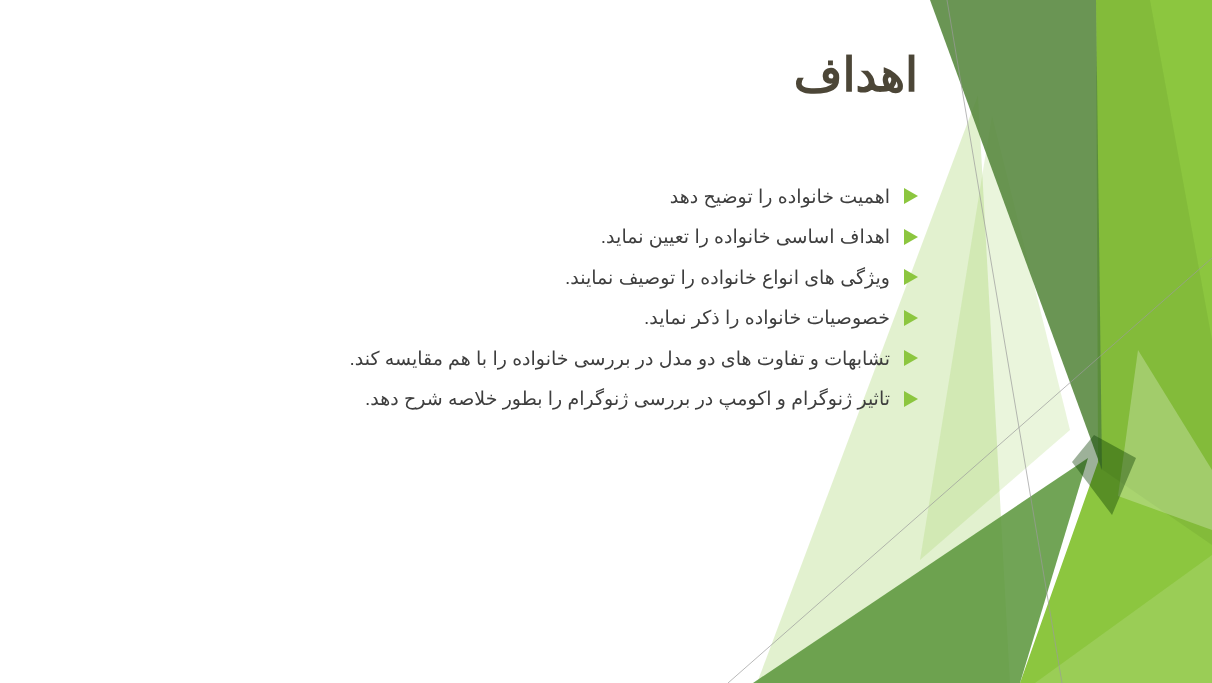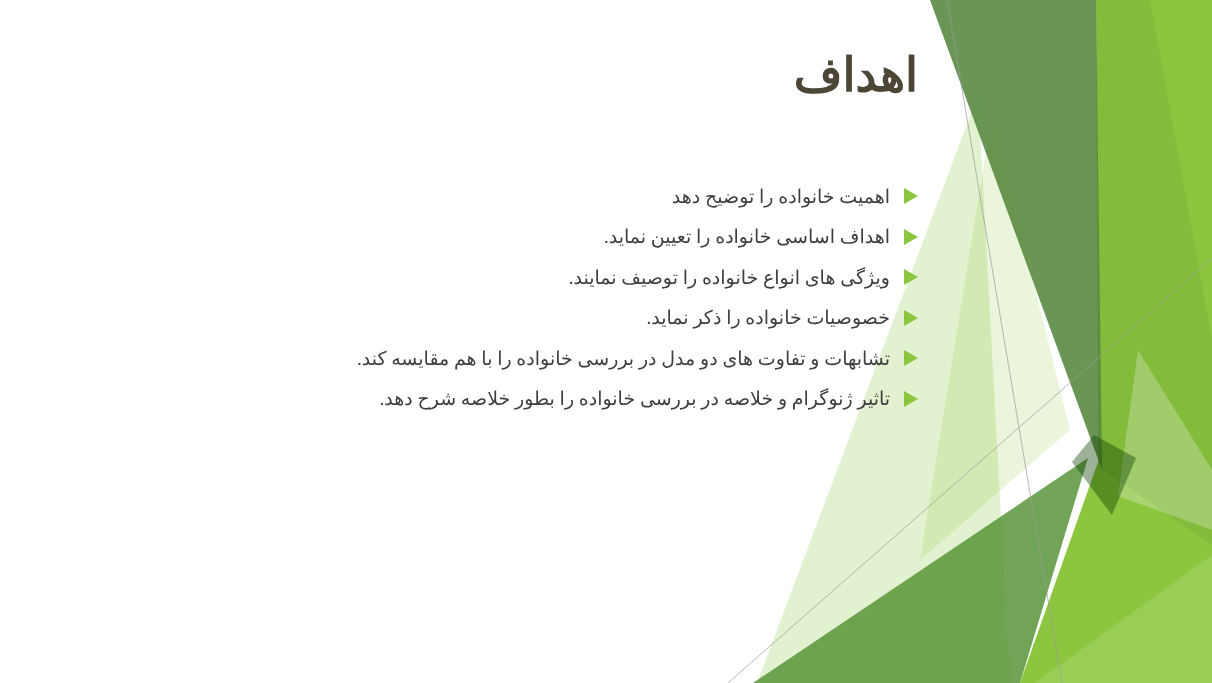--- a/index.html
+++ b/index.html
@@ -1,21 +1,21 @@
 <!DOCTYPE html>
 <html lang="fa" style="--title: #4C4637; --text: #3E3E3E; --bullet: #8CC63F; --accent-bright: #8CC63F; --accent-medium: #6FA04D; --accent-dark: #4F8C31; --accent-pale: #E3F0D4; --hairline: #9B9B9B;"><head>
 <meta charset="utf-8">
 <style>
   html,body{margin:0;padding:0;background:#888;}
   .slide{
     position:relative;
     width:1212px;height:683px;
     background:#ffffff;
     overflow:hidden;
-    font-family:Liberation Serif, serif;
+    font-family:Liberation Sans, sans-serif;
     margin:0 auto;
   }
   .decor{position:absolute;top:0;left:0;width:100%;height:100%;pointer-events:none;}
   .title{
     position:absolute;
     top:46px;right:294px;
     direction:rtl;
     font-size:47px;
     font-weight:bold;
     color:var(--title,#4C4637);
@@ -94,17 +94,17 @@
     <li>
       <span class="bullet-tri"></span>
       <span class="bullet-text">خصوصیات خانواده را ذکر نماید.</span>
     </li>
     <li>
       <span class="bullet-tri"></span>
       <span class="bullet-text">تشابهات و تفاوت های دو مدل در بررسی خانواده را با هم مقایسه کند.</span>
     </li>
     <li>
       <span class="bullet-tri"></span>
-      <span class="bullet-text">تاثیر ژنوگرام و خلاصه در بررسی خانواده را بطور خلاصه شرح دهد.</span>
+      <span class="bullet-text">تاثیر ژنوگرام و اکومپ در بررسی ژنوگرام را بطور خلاصه شرح دهد.</span>
     </li>
   </ul>
 
 </div>
 
 </body></html>

